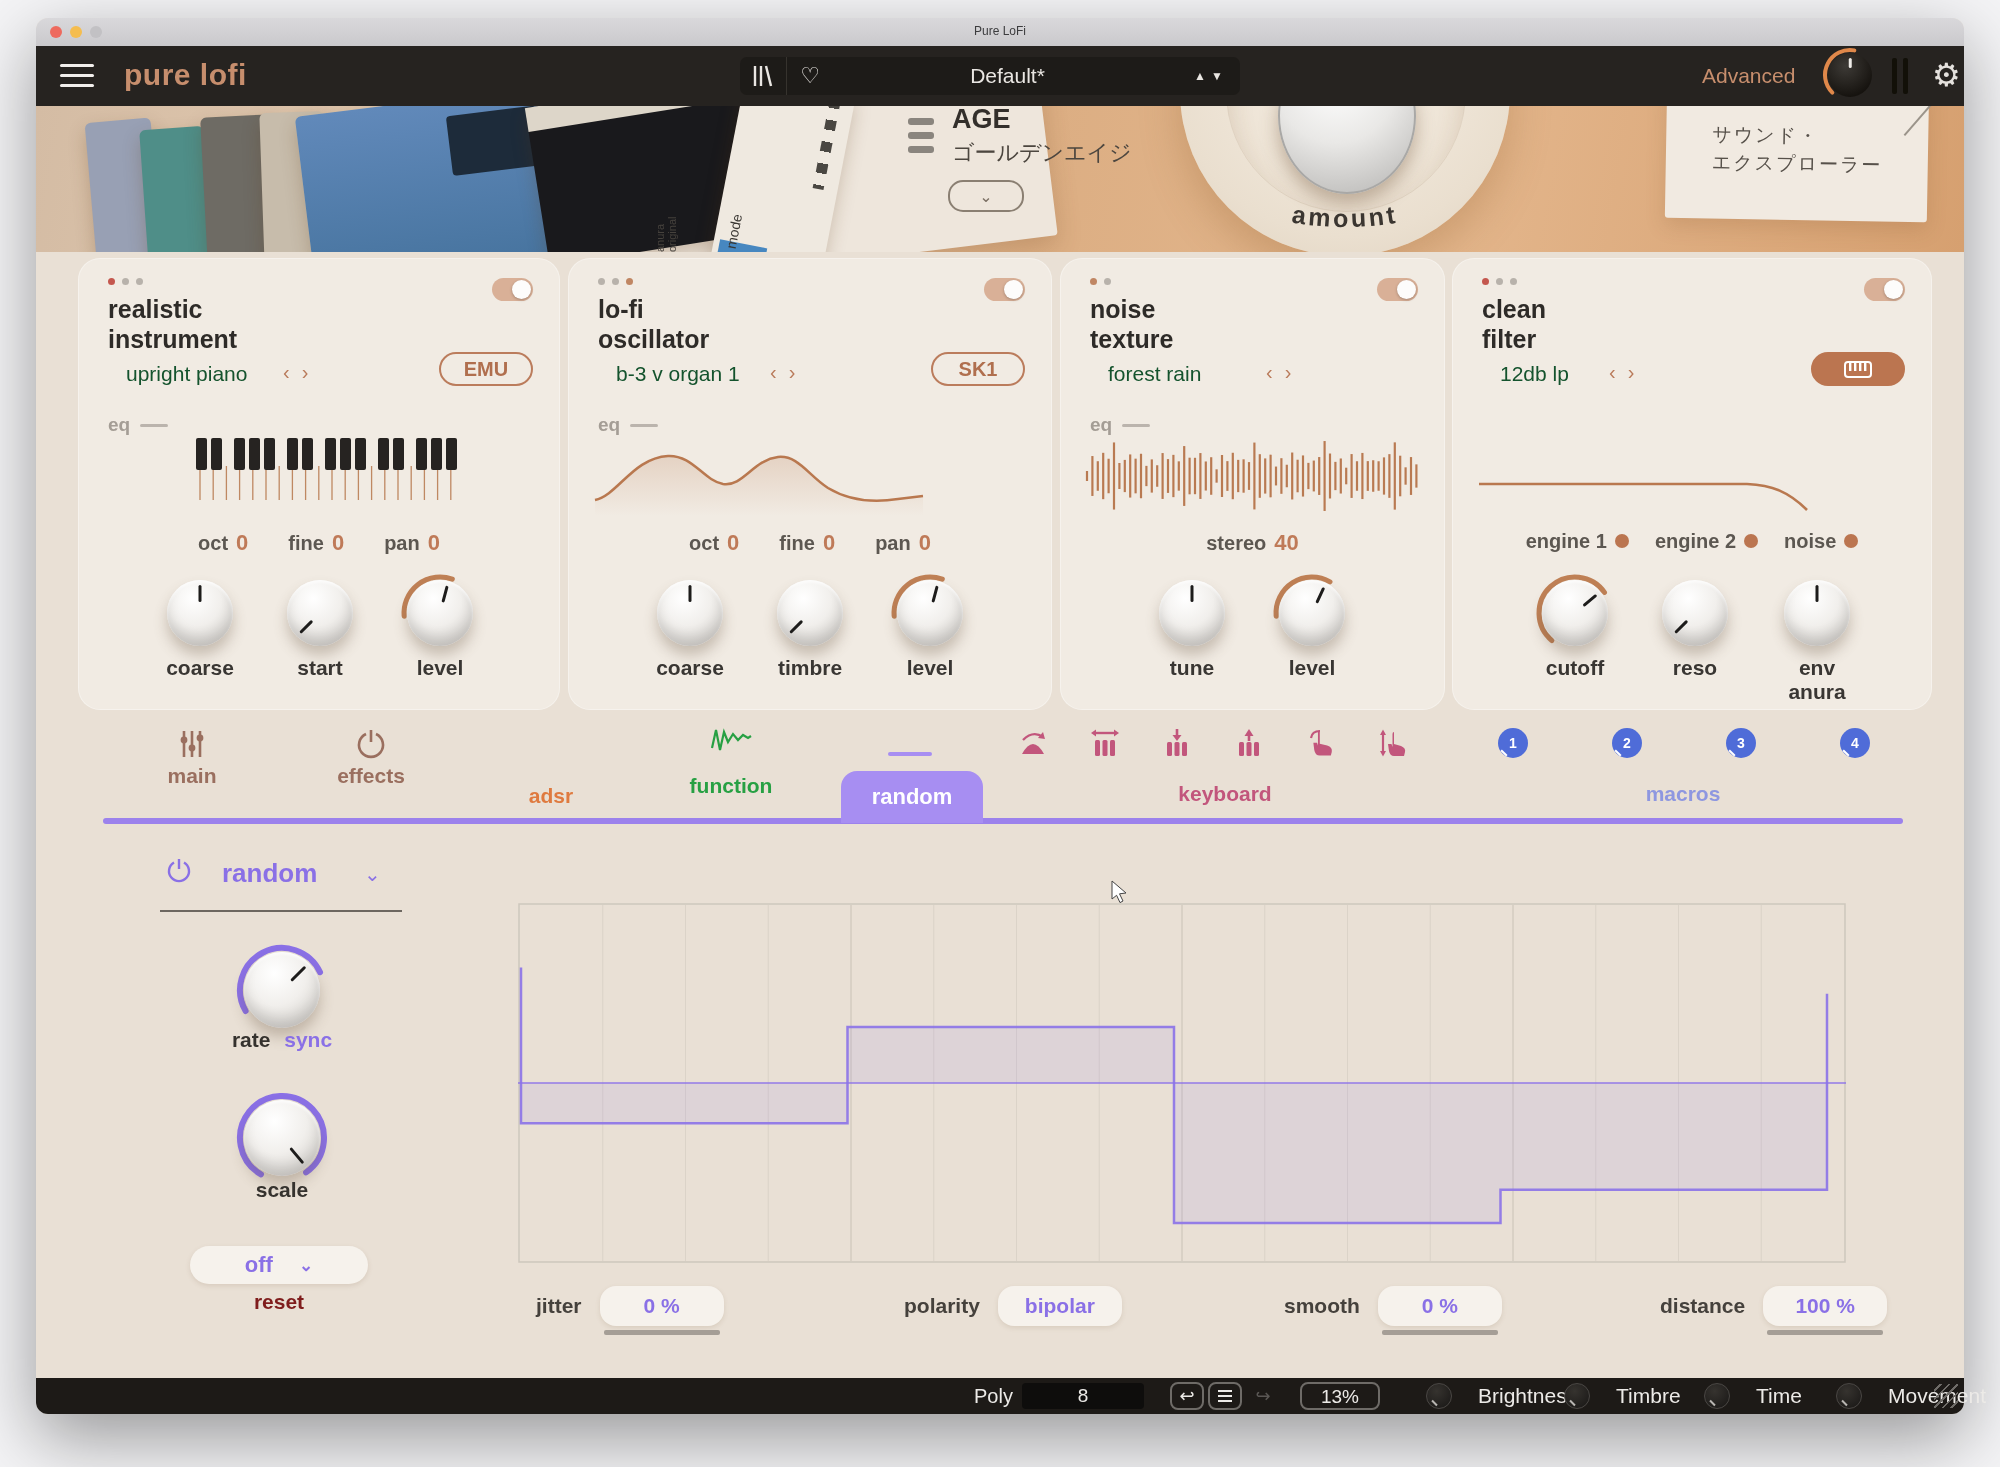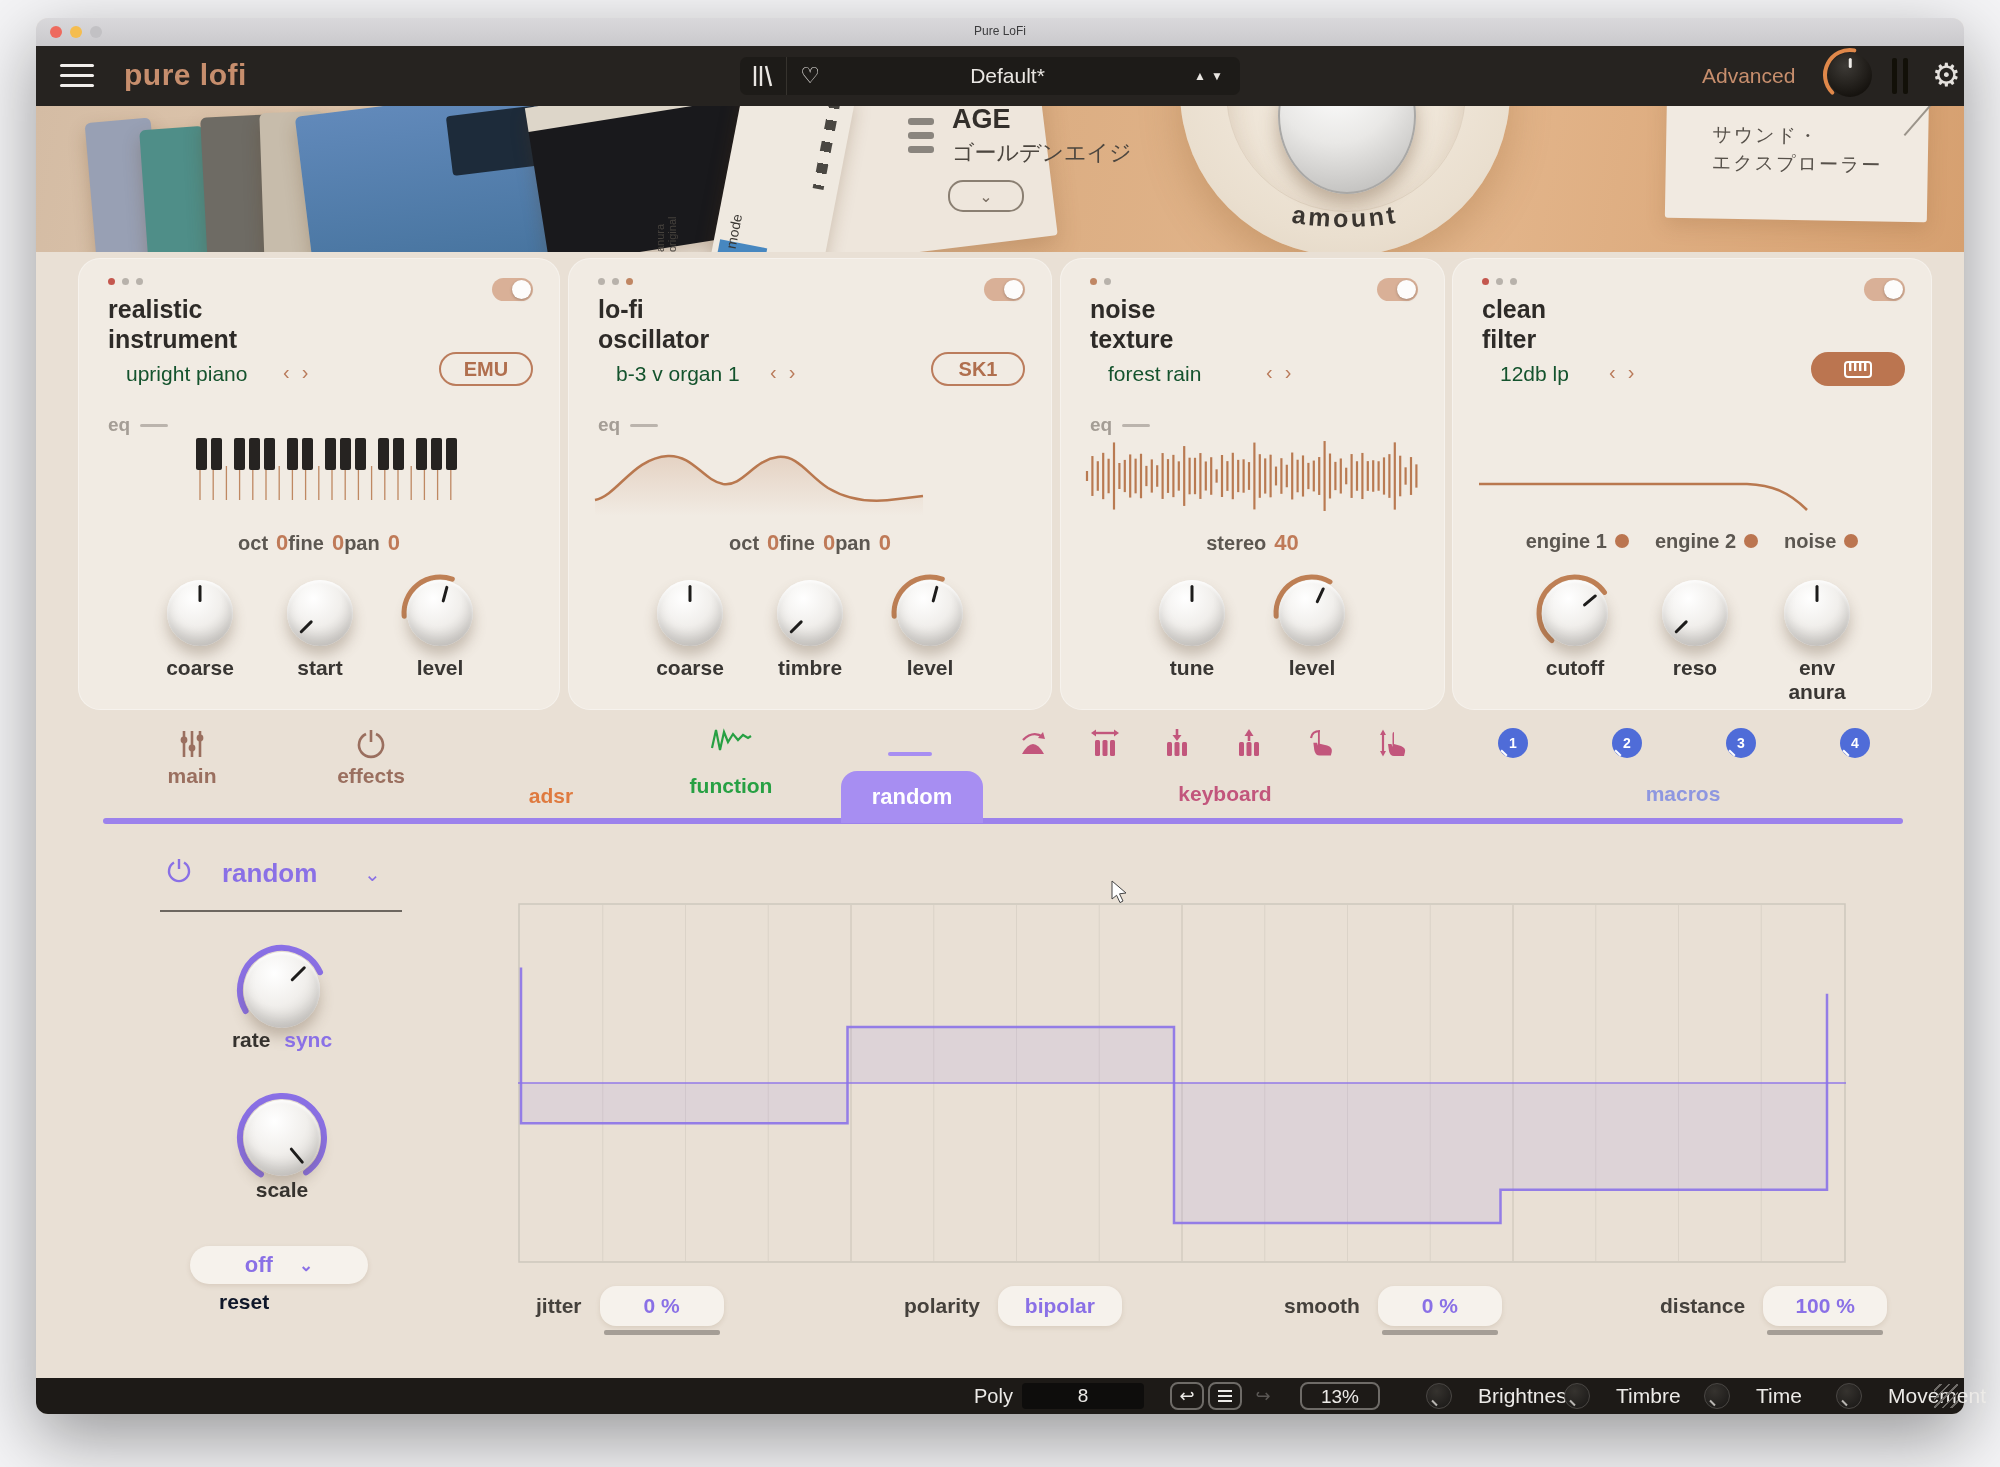--- a/index.html
+++ b/index.html
@@ -73,21 +73,21 @@
   .toggle i{position:absolute;right:2px;top:2px;width:19px;height:19px;border-radius:50%;background:#fdfcfb;box-shadow:0 1px 3px rgba(0,0,0,.25);}
   .mtitle{position:absolute;left:30px;top:36px;font-size:25px;line-height:30px;font-weight:bold;color:#2e2b28;}
   .msub{position:absolute;left:48px;top:104px;font-size:21px;color:#14532d;}
   .navarrows{position:absolute;top:103px;font-size:20px;color:#b97a5a;letter-spacing:12px;cursor:pointer;}
   .badge{position:absolute;right:27px;top:94px;width:90px;height:30px;border:2.5px solid #bb7c5c;border-radius:17px;
          display:flex;align-items:center;justify-content:center;color:#b06f4e;font-size:20px;font-weight:bold;cursor:pointer;}
   .badge.filled{background:#bb7550;border-color:#bb7550;}
   .eqrow{position:absolute;left:30px;top:156px;display:flex;align-items:center;gap:10px;}
   .eqrow b{font-size:19px;color:#a49d95;}
   .eqrow i{width:28px;height:3px;background:rgba(164,157,149,.7);border-radius:2px;}
-  .paramrow{position:absolute;top:272px;width:100%;display:flex;justify-content:center;font-size:20px;}
+  .paramrow{position:absolute;top:272px;width:100%;display:flex;justify-content:center;gap:40px;font-size:20px;}
   .paramrow .pl{color:#5c5751;font-weight:bold;}
   .paramrow .pv{color:#bf7a58;font-weight:bold;font-size:22px;margin-left:8px;}
   .paramrow .pd{display:inline-block;width:14px;height:14px;border-radius:50%;background:#bb7550;margin-left:8px;}
   .knob{position:absolute;width:84px;text-align:center;cursor:pointer;}
   .kwrap{position:relative;width:66px;height:66px;margin:0 auto;}
   .kcap{position:absolute;left:0;top:0;width:66px;height:66px;border-radius:50%;
         background:radial-gradient(circle at 40% 28%,#ffffff,#f1efec 45%,#d8d5d1 78%,#c3c0bc 100%);
         box-shadow:0 9px 14px rgba(100,80,60,.30),inset 0 -9px 12px rgba(0,0,0,.10),inset 0 2px 3px rgba(255,255,255,.9);}
   .kptr{position:absolute;left:50%;top:5px;width:3px;height:17px;background:#1d1c1b;border-radius:2px;
         transform-origin:50% 28px;transform:translateX(-50%) rotate(var(--a,0deg));}
@@ -105,21 +105,21 @@
   .mcircle:after{content:"";position:absolute;left:2px;bottom:4px;width:8px;height:2px;background:#fff;transform:rotate(45deg);}
   
   .rs-title{position:absolute;left:222px;top:858px;font-size:26px;font-weight:bold;color:#8a70e6;cursor:pointer;}
   .rs-chev{position:absolute;left:364px;top:862px;font-size:20px;color:#8a70e6;cursor:pointer;}
   .rs-div{position:absolute;left:160px;top:910px;width:242px;height:2px;background:#6d6760;}
   .rknob{position:absolute;width:120px;text-align:center;cursor:pointer;}
   .rs-rate-lbls{position:absolute;left:222px;top:1028px;width:120px;text-align:center;font-size:21px;font-weight:bold;}
   .offpill{position:absolute;left:190px;top:1246px;width:178px;height:38px;background:#f6f2ec;border-radius:19px;
            box-shadow:0 2px 5px rgba(120,90,60,.15);display:flex;align-items:center;justify-content:center;gap:26px;
            color:#8a70e6;font-size:22px;font-weight:bold;cursor:pointer;}
-  .resetlbl{position:absolute;left:219px;top:1290px;width:120px;font-size:21px;font-weight:bold;color:#0f172a;}
+  .resetlbl{position:absolute;left:219px;top:1290px;width:120px;text-align:center;font-size:21px;font-weight:bold;color:#7f1d1d;}
   .graph{position:absolute;left:518px;top:903px;width:1328px;height:360px;}
   .rparam{position:absolute;top:1286px;display:flex;align-items:center;gap:18px;}
   .rparam .lb{font-size:21px;font-weight:bold;color:#45413c;}
   .rpill{position:relative;height:40px;min-width:96px;padding:0 14px;background:#f6f2ec;border-radius:16px;
          box-shadow:0 2px 5px rgba(120,90,60,.14);display:flex;align-items:center;justify-content:center;
          color:#8a70e6;font-size:21px;font-weight:bold;cursor:pointer;}
   .rpill.u:after{content:"";position:absolute;left:4px;right:4px;bottom:-9px;height:5px;background:#a59e96;border-radius:2px;}
   
   .footer{position:absolute;left:36px;top:1378px;width:1928px;height:36px;background:#1d1a17;border-radius:0 0 12px 12px;
           color:#eceae7;}

